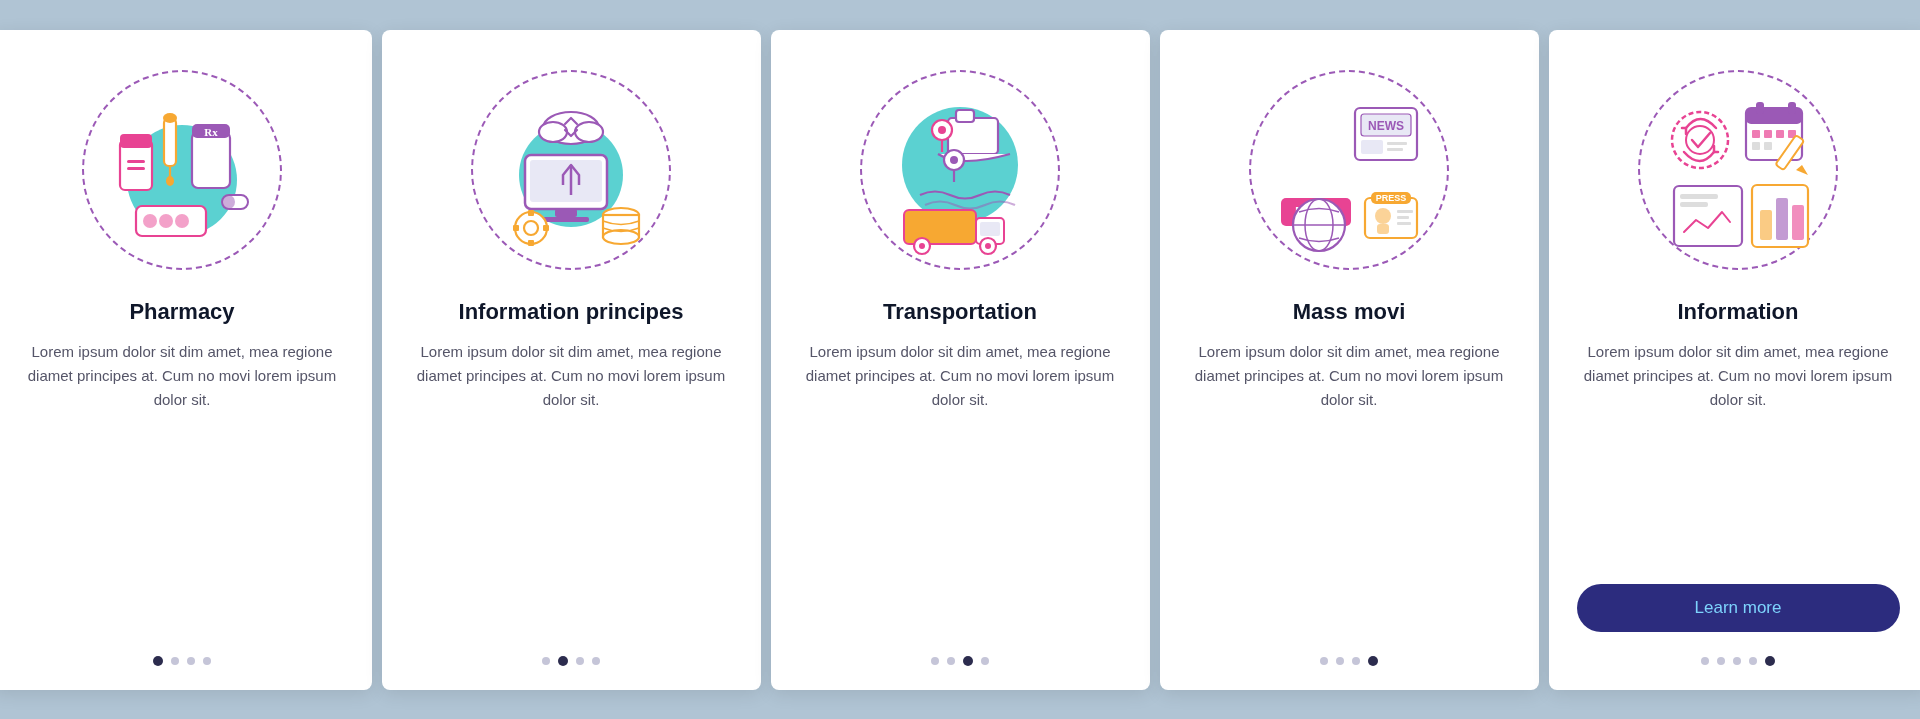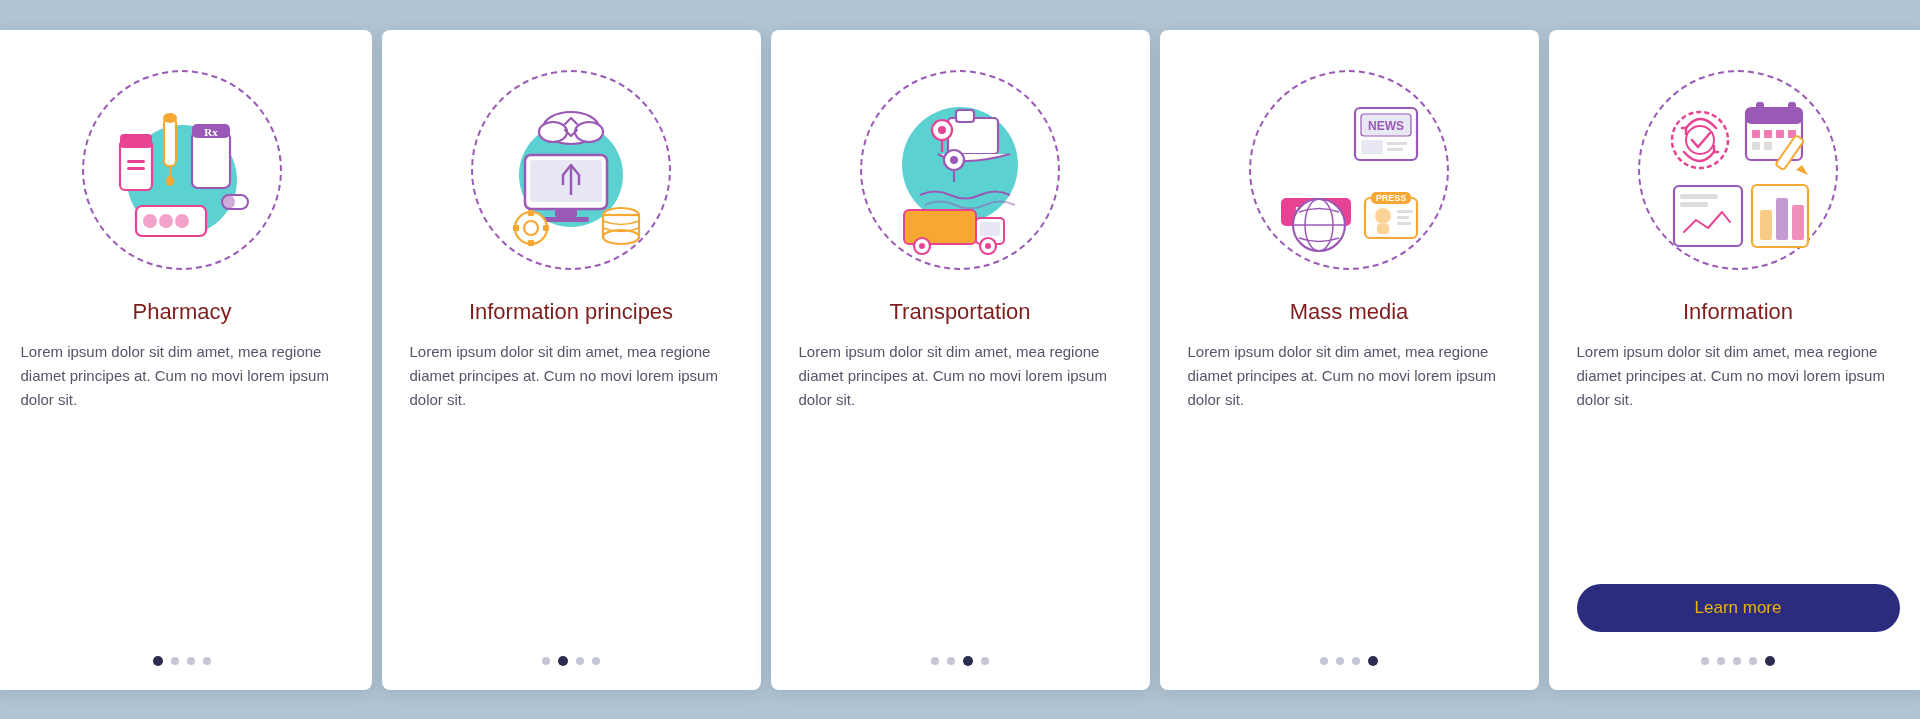--- a/index.html
+++ b/index.html
@@ -62,31 +62,31 @@
       z-index: 2;
       width: 190px;
       height: 190px;
       display: flex;
       align-items: center;
       justify-content: center;
     }
 
     .card-title {
       font-size: 22px;
-      font-weight: 400;
-      color: #7f1d1d;
+      font-weight: 700;
+      color: #0f172a;
       text-align: center;
       margin-bottom: 14px;
       line-height: 1.3;
     }
 
     .card-body {
       font-size: 15px;
       color: #555568;
-      text-align: left;
+      text-align: center;
       line-height: 1.6;
       flex: 1;
       width: 100%;
     }
 
     .card-dots {
       display: flex;
       gap: 8px;
       margin-top: 20px;
       align-items: center;
@@ -101,21 +101,21 @@
     }
 
     .dot.active {
       background: #2c2c4e;
       width: 10px;
       height: 10px;
     }
 
     .learn-more-btn {
       background: #2c2c7e;
-      color: #eab308;
+      color: #7dd3fc;
       border: none;
       border-radius: 28px;
       padding: 14px 44px;
       font-size: 17px;
       font-weight: 500;
       cursor: pointer;
       margin-top: 16px;
       margin-bottom: 4px;
       display: block;
       width: 100%;
@@ -295,21 +295,21 @@
 
           <circle cx="124" cy="136" r="8" fill="#f7a832" opacity="0.5"></circle>
           <rect x="118" y="144" width="12" height="10" rx="3" fill="#f7a832" opacity="0.5"></rect>
 
           <rect x="138" y="130" width="16" height="3" rx="1" fill="#ddd"></rect>
           <rect x="138" y="136" width="12" height="3" rx="1" fill="#ddd"></rect>
           <rect x="138" y="142" width="14" height="3" rx="1" fill="#ddd"></rect>
         </svg>
       </div>
     </div>
-    <div class="card-title">Mass media</div>
+    <div class="card-title">Mass movi</div>
     <div class="card-body">Lorem ipsum dolor sit dim amet, mea regione diamet principes at. Cum no movi lorem ipsum dolor sit.</div>
     <div class="card-dots">
       <div class="dot"></div>
       <div class="dot"></div>
       <div class="dot"></div>
       <div class="dot active"></div>
     </div>
   </div>
 
   <div class="card">

